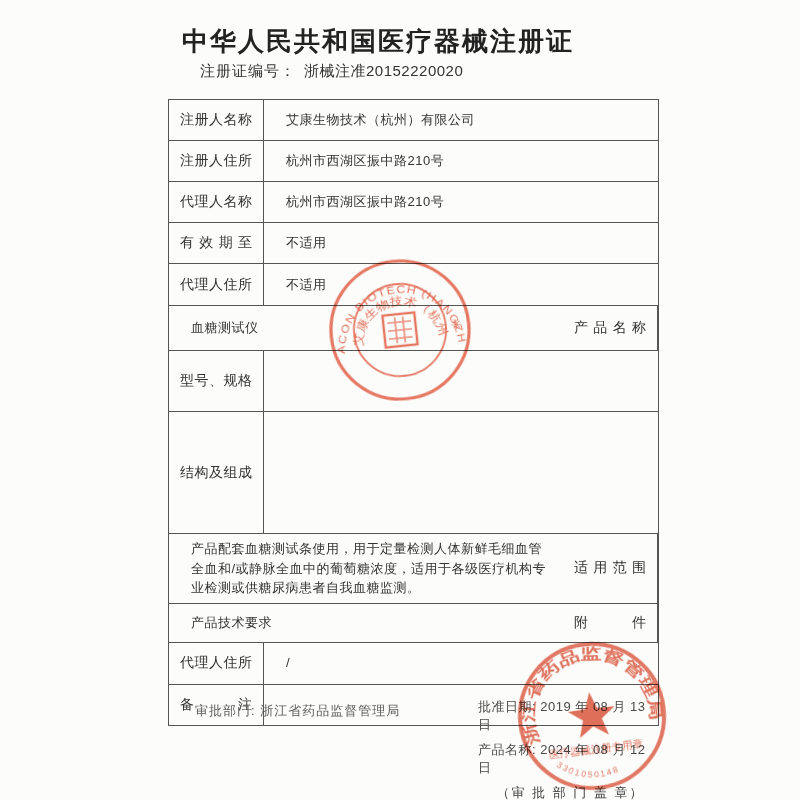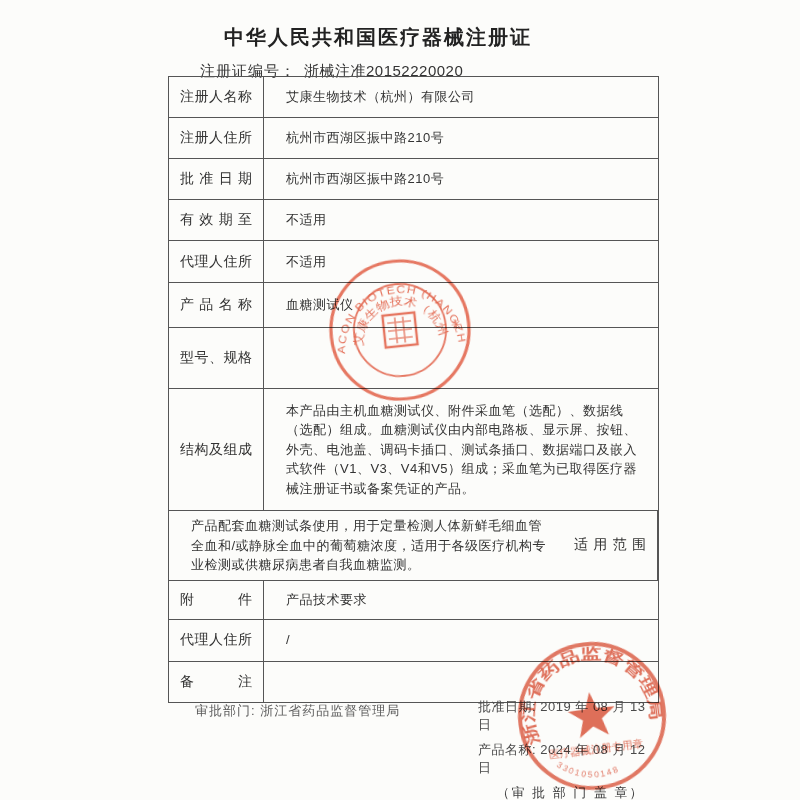--- a/index.html
+++ b/index.html
@@ -9,32 +9,32 @@
     font-family:"Liberation Sans", sans-serif;
     color:#2e2e2e;
     position:relative;
     overflow:hidden;
   }
   .paper{position:absolute;inset:0;}
 
   .title{
     position:absolute;left:0;top:24px;width:756px;
     text-align:center;
-    font-size:20px;font-weight:bold;color:#222;
+    font-size:26px;font-weight:bold;color:#222;
     letter-spacing:2px;
   }
 
   .regline{
     position:absolute;left:200px;top:62px;
     font-size:15px;color:#333;letter-spacing:1px;
   }
   .regline .regno{margin-left:8px;letter-spacing:0.5px;}
 
   .cert-table{
-    position:absolute;left:168px;top:76px;width:489px;
+    position:absolute;left:168px;top:99px;width:489px;
     border:1px solid #555;
     display:flex;flex-direction:column;
     background:transparent;
   }
   .row{display:flex;border-bottom:1px solid #555;}
   .row:last-child{border-bottom:none;}
   .cell{box-sizing:border-box;}
   .label-cell{
     width:95px;min-width:95px;
     border-right:1px solid #555;
@@ -100,21 +100,21 @@
     <div class="row" style="min-height:40px">
       <div class="cell label-cell">
           <span>注册人住所</span>
         </div>
       <div class="cell value-cell">
           <span>杭州市西湖区振中路210号</span>
         </div>
     </div>
     <div class="row" style="min-height:40px">
       <div class="cell label-cell">
-          <span>批准日期</span>
+          <span>代理人名称</span>
         </div>
       <div class="cell value-cell">
           <span>杭州市西湖区振中路210号</span>
         </div>
     </div>
     <div class="row" style="min-height:40px">
       <div class="cell label-cell">
           <span>有效期至</span>
         </div>
       <div class="cell value-cell">
@@ -123,54 +123,51 @@
     </div>
     <div class="row" style="min-height:41px">
       <div class="cell label-cell">
           <span>代理人住所</span>
         </div>
       <div class="cell value-cell">
           <span>不适用</span>
         </div>
     </div>
     <div class="row" style="min-height:44px">
+      <div class="cell value-cell">
+          <span>血糖测试仪</span>
+        </div>
       <div class="cell label-cell">
           <span>产品名称</span>
         </div>
-      <div class="cell value-cell">
-          <span>血糖测试仪</span>
-        </div>
     </div>
     <div class="row" style="min-height:60px">
       <div class="cell label-cell">
           <span>型号、规格</span>
         </div>
     </div>
     <div class="row" style="min-height:121px">
       <div class="cell label-cell">
           <span>结构及组成</span>
         </div>
-      <div class="cell value-cell">
-          <span>本产品由主机血糖测试仪、附件采血笔（选配）、数据线（选配）组成。血糖测试仪由内部电路板、显示屏、按钮、外壳、电池盖、调码卡插口、测试条插口、数据端口及嵌入式软件（V1、V3、V4和V5）组成；采血笔为已取得医疗器械注册证书或备案凭证的产品。</span>
-        </div>
     </div>
     <div class="row" style="min-height:56px">
       <div class="cell value-cell">
           <span>产品配套血糖测试条使用，用于定量检测人体新鲜毛细血管全血和/或静脉全血中的葡萄糖浓度，适用于各级医疗机构专业检测或供糖尿病患者自我血糖监测。</span>
         </div>
       <div class="cell label-cell">
           <span>适用范围</span>
         </div>
     </div>
     <div class="row" style="min-height:38px">
+      <div class="cell value-cell">
+          <span>产品技术要求</span>
+        </div>
       <div class="cell label-cell">
           <span>附　件</span>
-        </div>
-      <div class="cell value-cell">
-          <span>产品技术要求</span>
         </div>
     </div>
     <div class="row" style="min-height:41px">
       <div class="cell label-cell">
           <span>代理人住所</span>
         </div>
       <div class="cell value-cell">
           <span>/</span>
         </div>
     </div>

